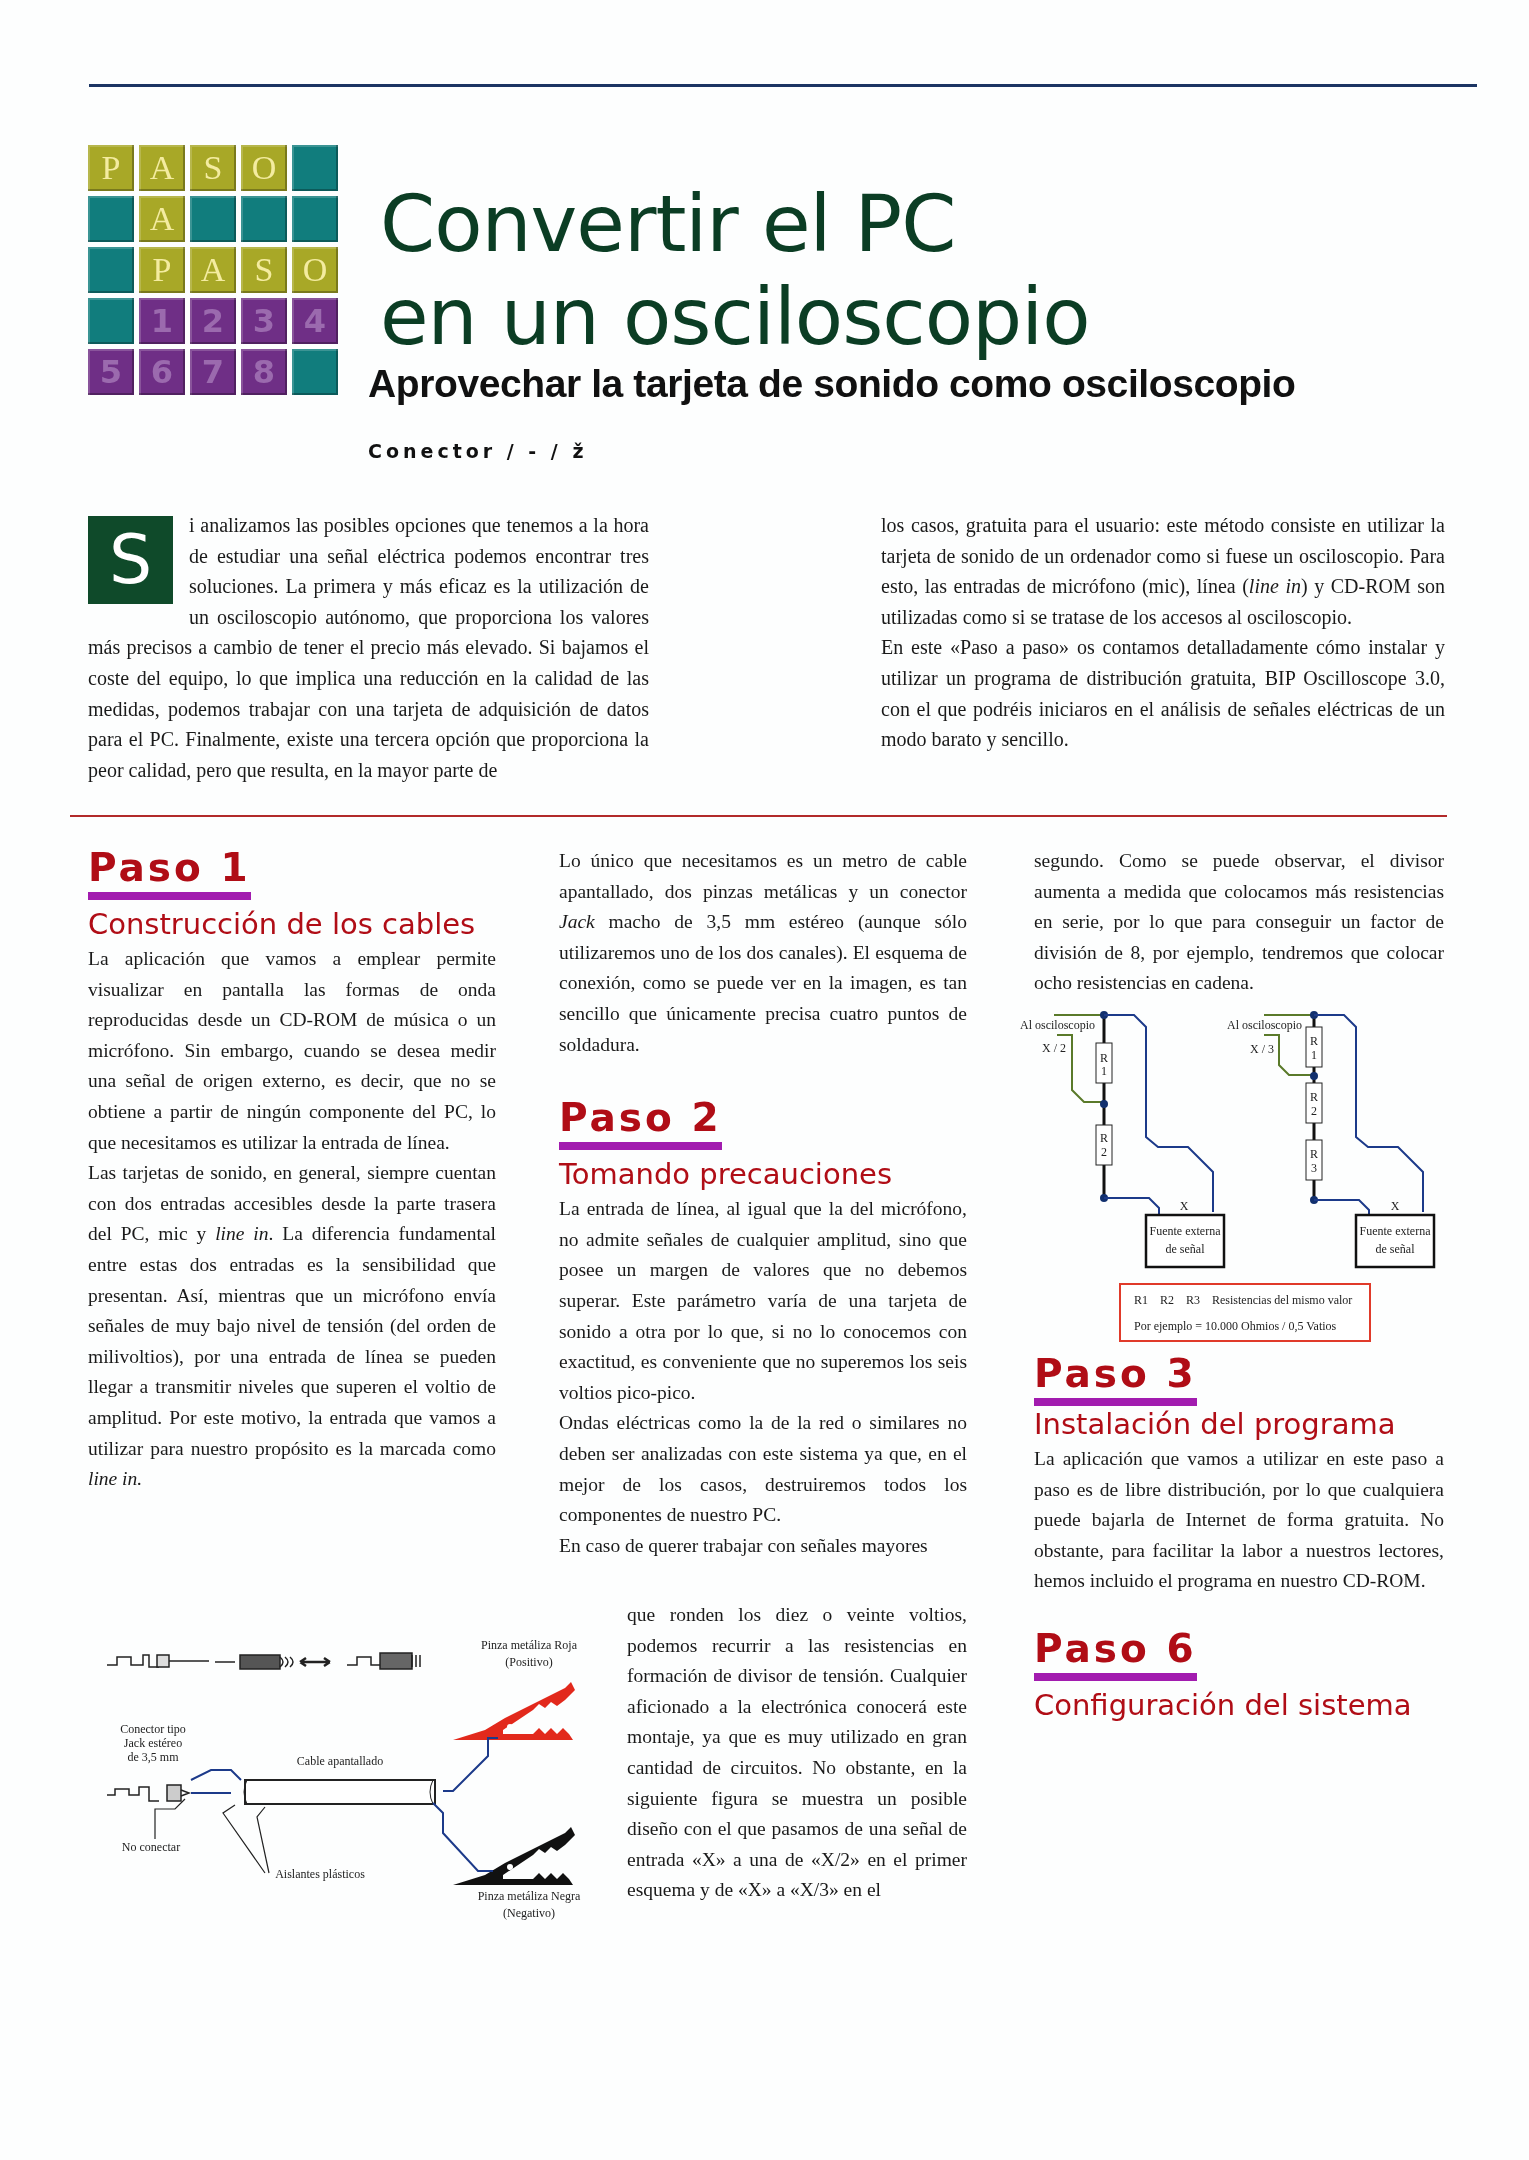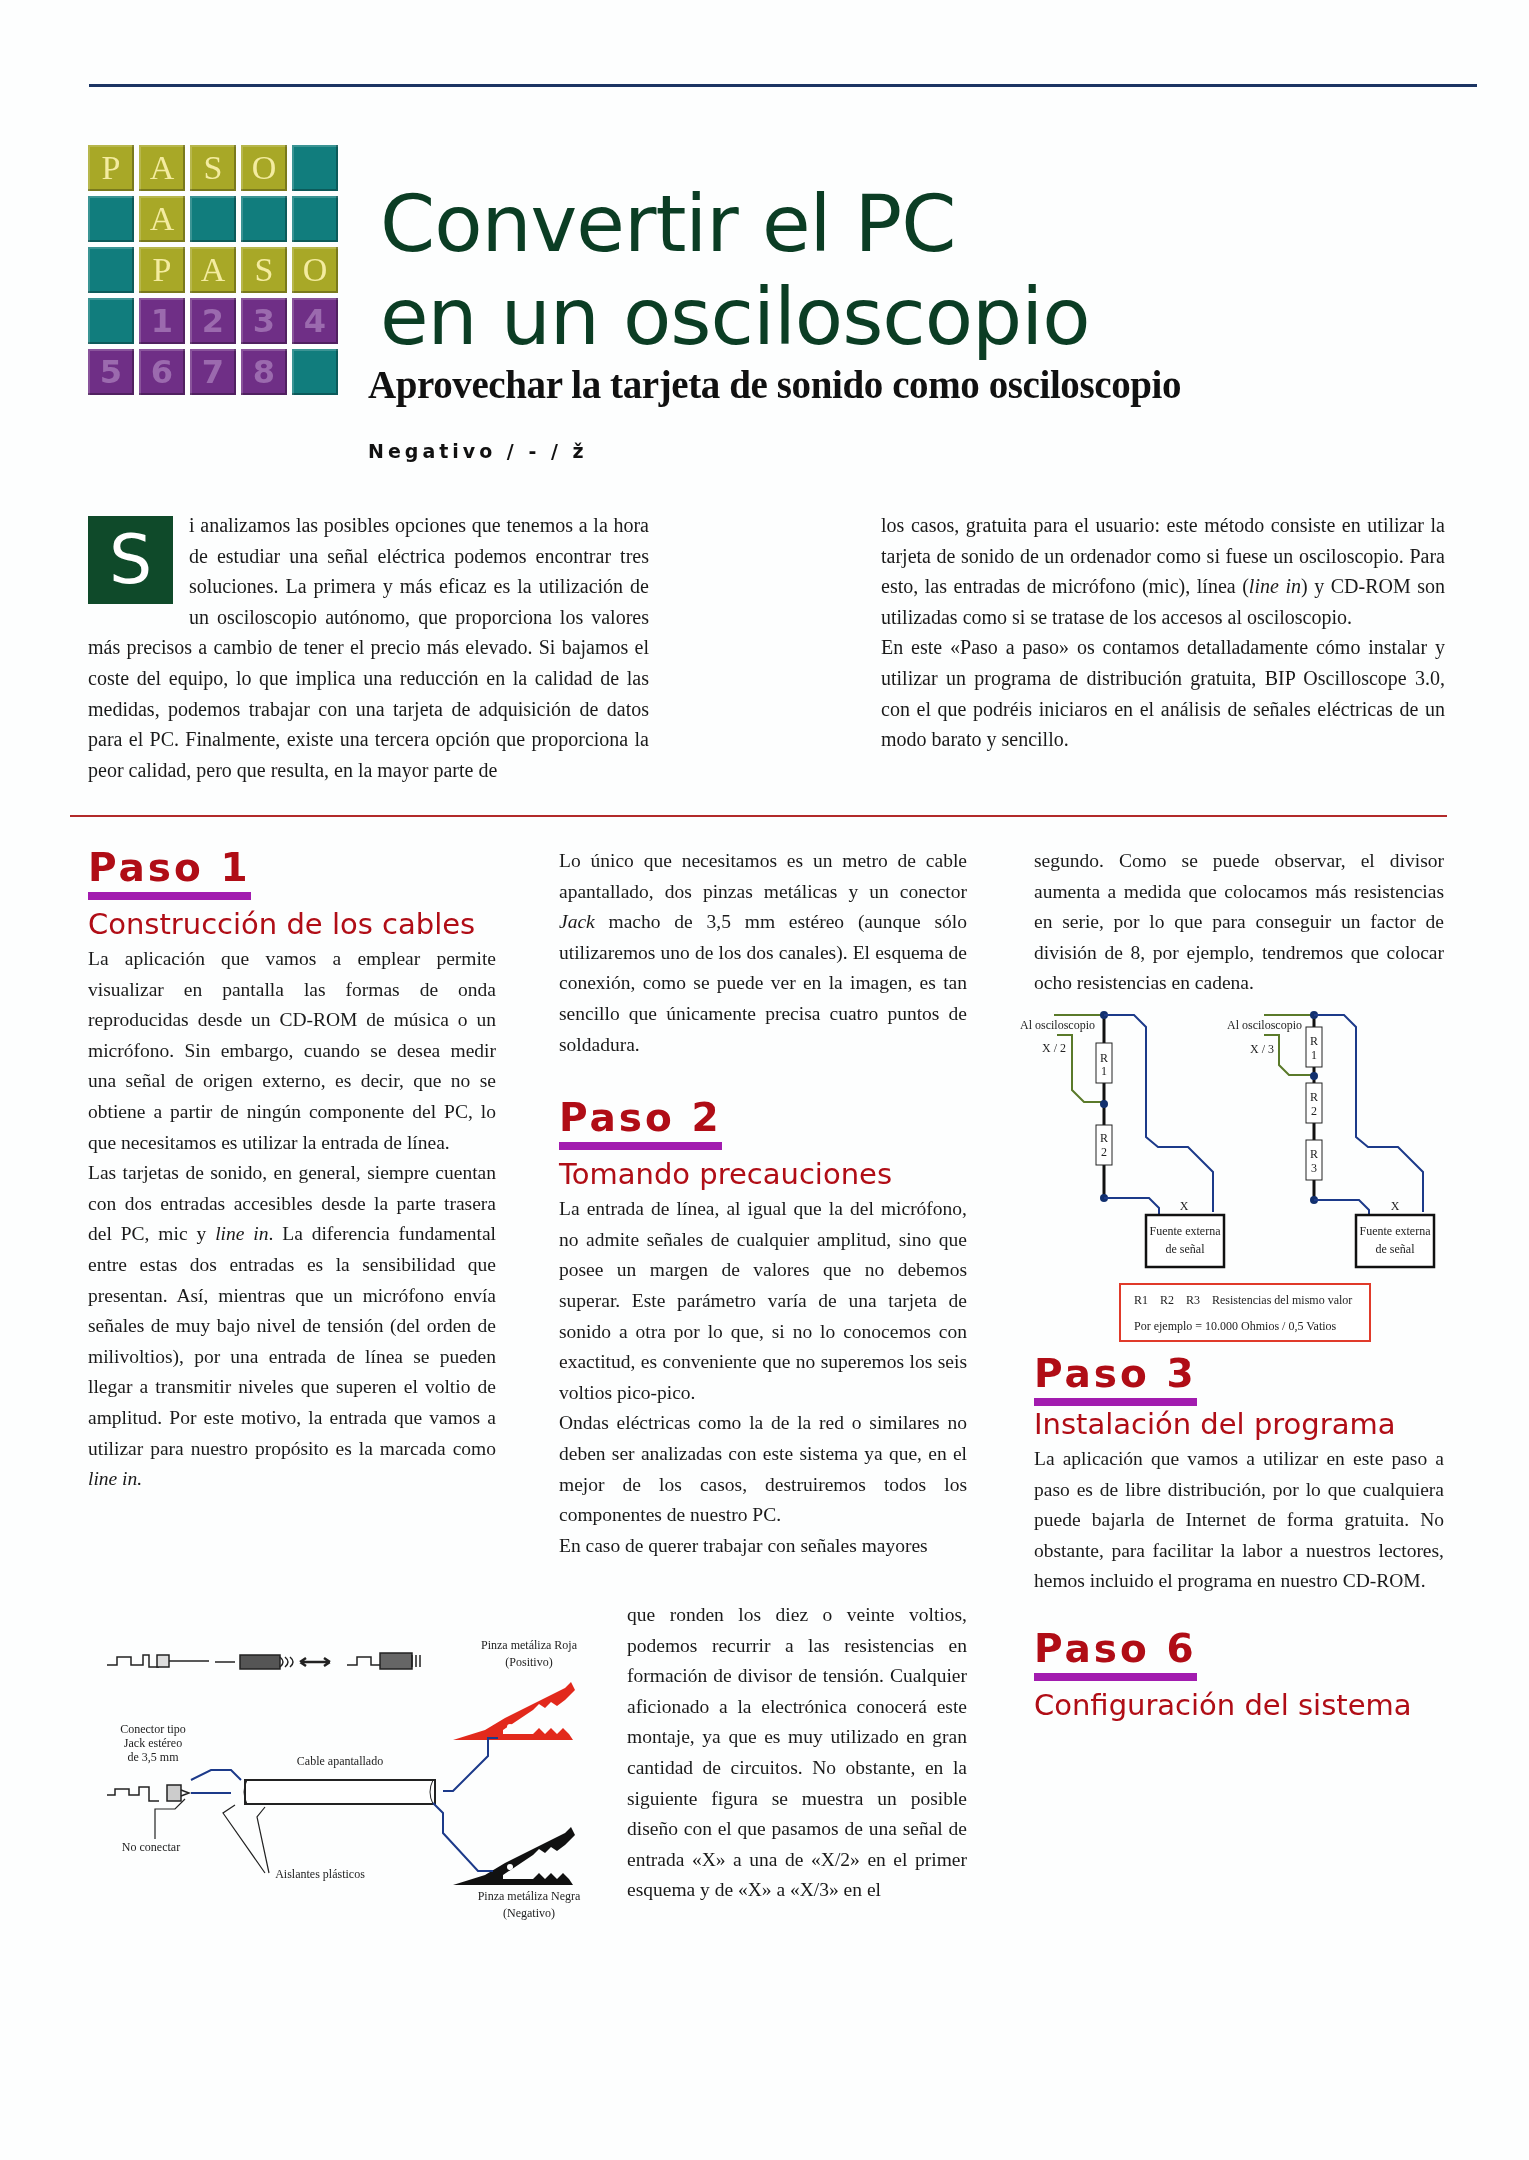--- a/index.html
+++ b/index.html
@@ -12,21 +12,21 @@
   .logo-grid { display:grid; grid-template-columns:repeat(5,46px); grid-auto-rows:46px; gap:5px; }
   .tile { box-sizing:border-box; display:flex; align-items:center; justify-content:center;
           box-shadow: inset -2px -2px 0 rgba(0,0,0,0.28), inset 2px 2px 0 rgba(255,255,255,0.18);
           font-size:34px; }
   .tile.olive { background:#a8a827; color:#f4eca0; font-family:"Liberation Serif",serif; }
   .tile.teal { background:#117d7d; }
   .tile.purple { background:#6f2f86; color:#9b6aae; font-family:"DejaVu Sans",sans-serif; font-weight:bold; font-size:32px; }
 
   .title { position:absolute; left:368px; top:166px; color:#0b3d24; font-family:"DejaVu Sans",sans-serif;
            font-size:79px; line-height:93px; letter-spacing:-1px; font-weight:normal; margin:12px; }
-  .subtitle { position:absolute; left:368px; top:362px; font-family:Liberation Serif, serif; font-weight:bold;
+  .subtitle { position:absolute; left:368px; top:362px; font-family:Liberation Sans, sans-serif; font-weight:bold;
               font-size:39px; margin:0; color:#111; letter-spacing:-0.4px; }
   .level { position:absolute; left:368px; top:440px; font-family:"DejaVu Sans",sans-serif; font-weight:bold;
            font-size:19px; letter-spacing:4px; color:#111; }
 
   
   .intro { position:absolute; top:510px; font-family:"Liberation Serif",serif; font-size:20px; line-height:30.6px;
            text-align:justify; }
   .intro p { margin:0; }
   .intro-left { left:88px; width:561px; }
   .intro-right { left:881px; width:564px; }
@@ -89,21 +89,21 @@
       <div class="tile purple">8</div>
       <div class="tile teal"></div>
     </div>
 </div>
 
 <h1 class="title">
   <span>Convertir el PC</span><br>
   <span>en un osciloscopio</span>
 </h1>
 <h2 class="subtitle">Aprovechar la tarjeta de sonido como osciloscopio</h2>
-<div class="level">Negativo / - / ž</div>
+<div class="level">Conector / - / ž</div>
 
 <div class="intro intro-left">
   <p><span class="dropcap">S</span><span>i analizamos las posibles opciones que tenemos a la hora de estudiar una señal eléctrica podemos encontrar tres soluciones. La primera y más eficaz es la utilización de un osciloscopio autónomo, que proporciona los valores más precisos a cambio de tener el precio más elevado. Si bajamos el coste del equipo, lo que implica una reducción en la calidad de las medidas, podemos trabajar con una tarjeta de adquisición de datos para el PC. Finalmente, existe una tercera opción que proporciona la peor calidad, pero que resulta, en la mayor parte de</span></p>
 </div>
 <div class="intro intro-right">
   <p><span>los casos, gratuita para el usuario: este método consiste en utilizar la tarjeta de sonido de un ordenador como si fuese un osciloscopio. Para esto, las entradas de micrófono (mic), línea (</span><i>line in</i><span>) y CD-ROM son utilizadas como si se tratase de los accesos al osciloscopio.</span></p>
   <p>En este «Paso a paso» os contamos detalladamente cómo instalar y utilizar un programa de distribución gratuita, BIP Oscilloscope 3.0, con el que podréis iniciaros en el análisis de señales eléctricas de un modo barato y sencillo.</p>
 </div>
 
 <div class="mid-rule"></div>

